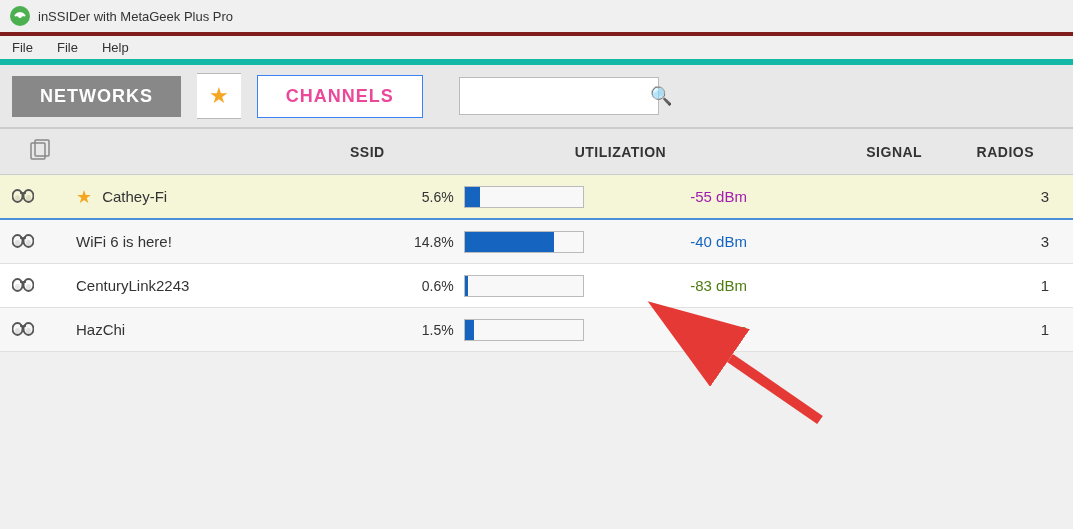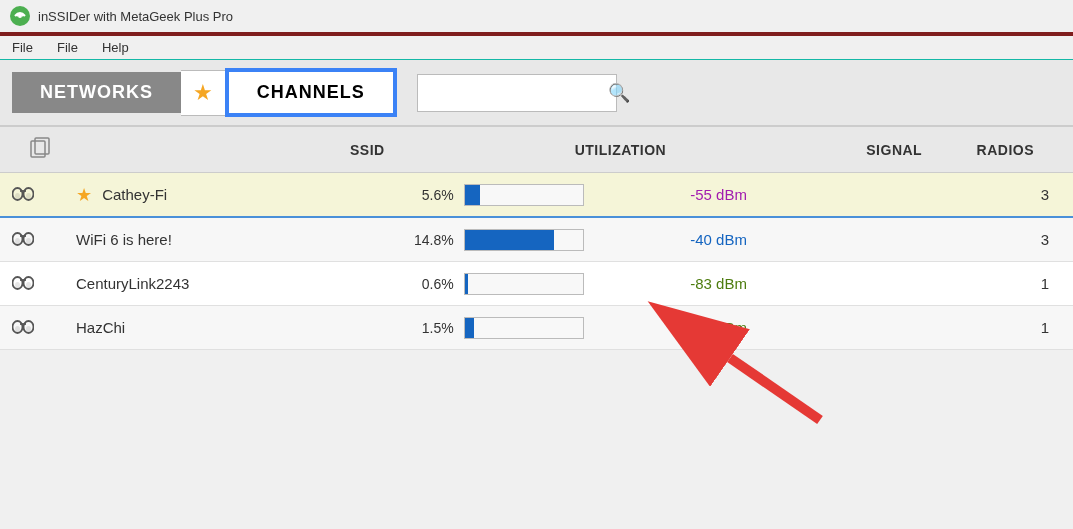--- a/index.html
+++ b/index.html
@@ -21,36 +21,36 @@
       font-size: 13px;
       color: #333;
     }
 
     
     .menu-bar {
       background: #f0f0f0;
       padding: 2px 8px;
       display: flex;
       gap: 16px;
-      border-bottom: 1px solid #14b8a6;
+      border-bottom: 6px solid #14b8a6;
     }
     .menu-item {
       font-size: 13px;
       color: #333;
       cursor: pointer;
       padding: 2px 4px;
     }
 
     
     .toolbar {
       background: #e8e8e8;
       padding: 8px 12px;
       display: flex;
       align-items: center;
-      gap: 0;
+      gap: 16px;
       border-bottom: 2px solid #ccc;
     }
     .btn-networks {
       background: #888;
       color: #fff;
       font-size: 18px;
       font-weight: bold;
       padding: 10px 28px;
       border: none;
       cursor: pointer;
@@ -65,25 +65,25 @@
       cursor: pointer;
       font-size: 22px;
       color: #f5a623;
       display: flex;
       align-items: center;
       justify-content: center;
       height: 46px;
     }
     .btn-channels {
       background: #fff;
-      color: #000000;
+      color: #ec4899;
       font-size: 18px;
       font-weight: bold;
       padding: 10px 28px;
-      border: 4px solid #3b82f6;
+      border: 1px solid #3b82f6;
       cursor: pointer;
       letter-spacing: 1px;
     }
     .search-box {
       margin-left: 20px;
       background: #fff;
       border: 1px solid #bbb;
       display: flex;
       align-items: center;
       padding: 4px 10px;

